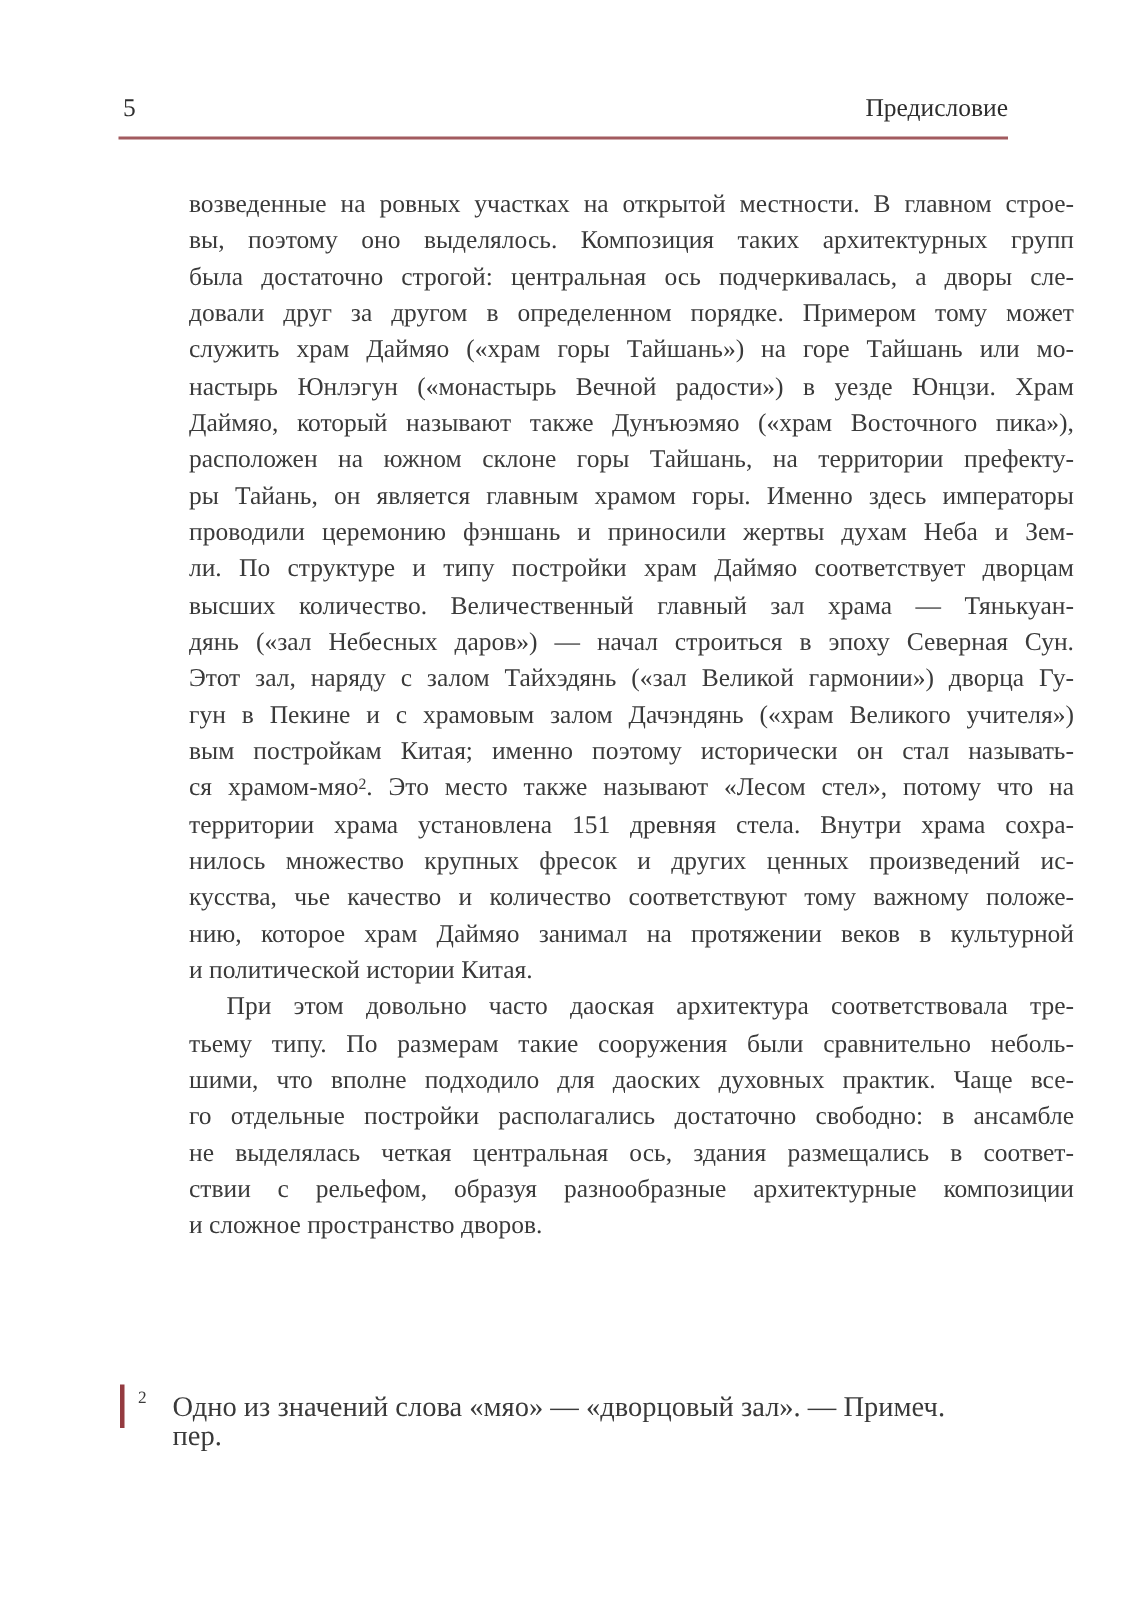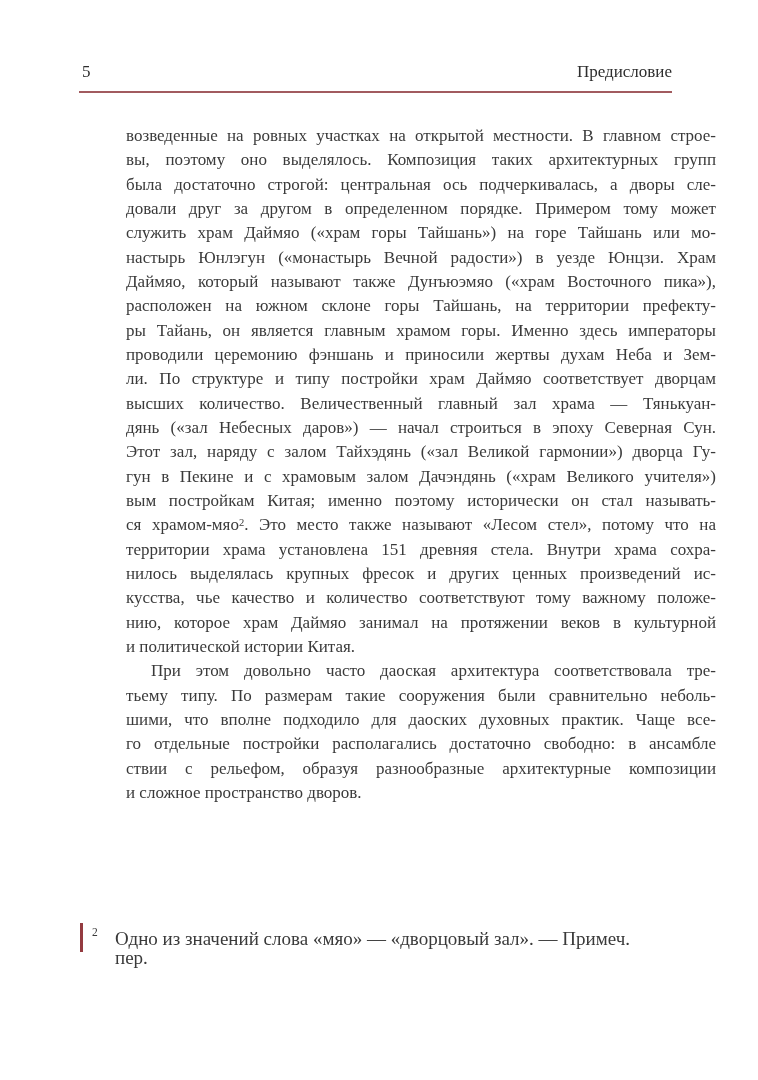--- a/index.html
+++ b/index.html
@@ -80,28 +80,29 @@
       <div class="line"><span>ры Тайань, он является главным храмом горы. Именно здесь императоры</span></div>
       <div class="line"><span>проводили церемонию </span><span class="it">фэншань</span><span> и приносили жертвы духам Неба и Зем-</span></div>
       <div class="line"><span>ли. По структуре и типу постройки храм Даймяо соответствует дворцам</span></div>
       <div class="line"><span>высших количество. Величественный главный зал храма — Тянькуан-</span></div>
       <div class="line"><span>дянь («зал Небесных даров») — начал строиться в эпоху Северная Сун.</span></div>
       <div class="line"><span>Этот зал, наряду с залом Тайхэдянь («зал Великой гармонии») дворца Гу-</span></div>
       <div class="line"><span>гун в Пекине и с храмовым залом Дачэндянь («храм Великого учителя»)</span></div>
       <div class="line"><span>вым постройкам Китая; именно поэтому исторически он стал называть-</span></div>
       <div class="line"><span>ся храмом-</span><span class="it">мяо</span><sup>2</sup><span>. Это место также называют «Лесом стел», потому что на</span></div>
       <div class="line"><span>территории храма установлена 151 древняя стела. Внутри храма сохра-</span></div>
-      <div class="line"><span>нилось выделялась крупных фресок и других ценных произведений ис-</span></div>
+      <div class="line"><span>нилось множество крупных фресок и других ценных произведений ис-</span></div>
       <div class="line"><span>кусства, чье качество и количество соответствуют тому важному положе-</span></div>
       <div class="line"><span>нию, которое храм Даймяо занимал на протяжении веков в культурной</span></div>
       <div class="line last"><span>и политической истории Китая.</span></div>
       <div class="line indent"><span>При этом довольно часто даоская архитектура соответствовала тре-</span></div>
       <div class="line"><span>тьему типу. По размерам такие сооружения были сравнительно неболь-</span></div>
       <div class="line"><span>шими, что вполне подходило для даоских духовных практик. Чаще все-</span></div>
       <div class="line"><span>го отдельные постройки располагались достаточно свободно: в ансамбле</span></div>
+      <div class="line"><span>не выделялась четкая центральная ось, здания размещались в соответ-</span></div>
       <div class="line"><span>ствии с рельефом, образуя разнообразные архитектурные композиции</span></div>
       <div class="line last"><span>и сложное пространство дворов.</span></div>
     </div>
 
   <div class="footnote-bar"></div>
   <span class="footnote-marker">2</span>
   <div class="footnote-text"><span>Одно из значений слова «мяо» — «дворцовый зал». — </span><span class="it">Примеч. пер.</span></div>
 
 </div>
 

